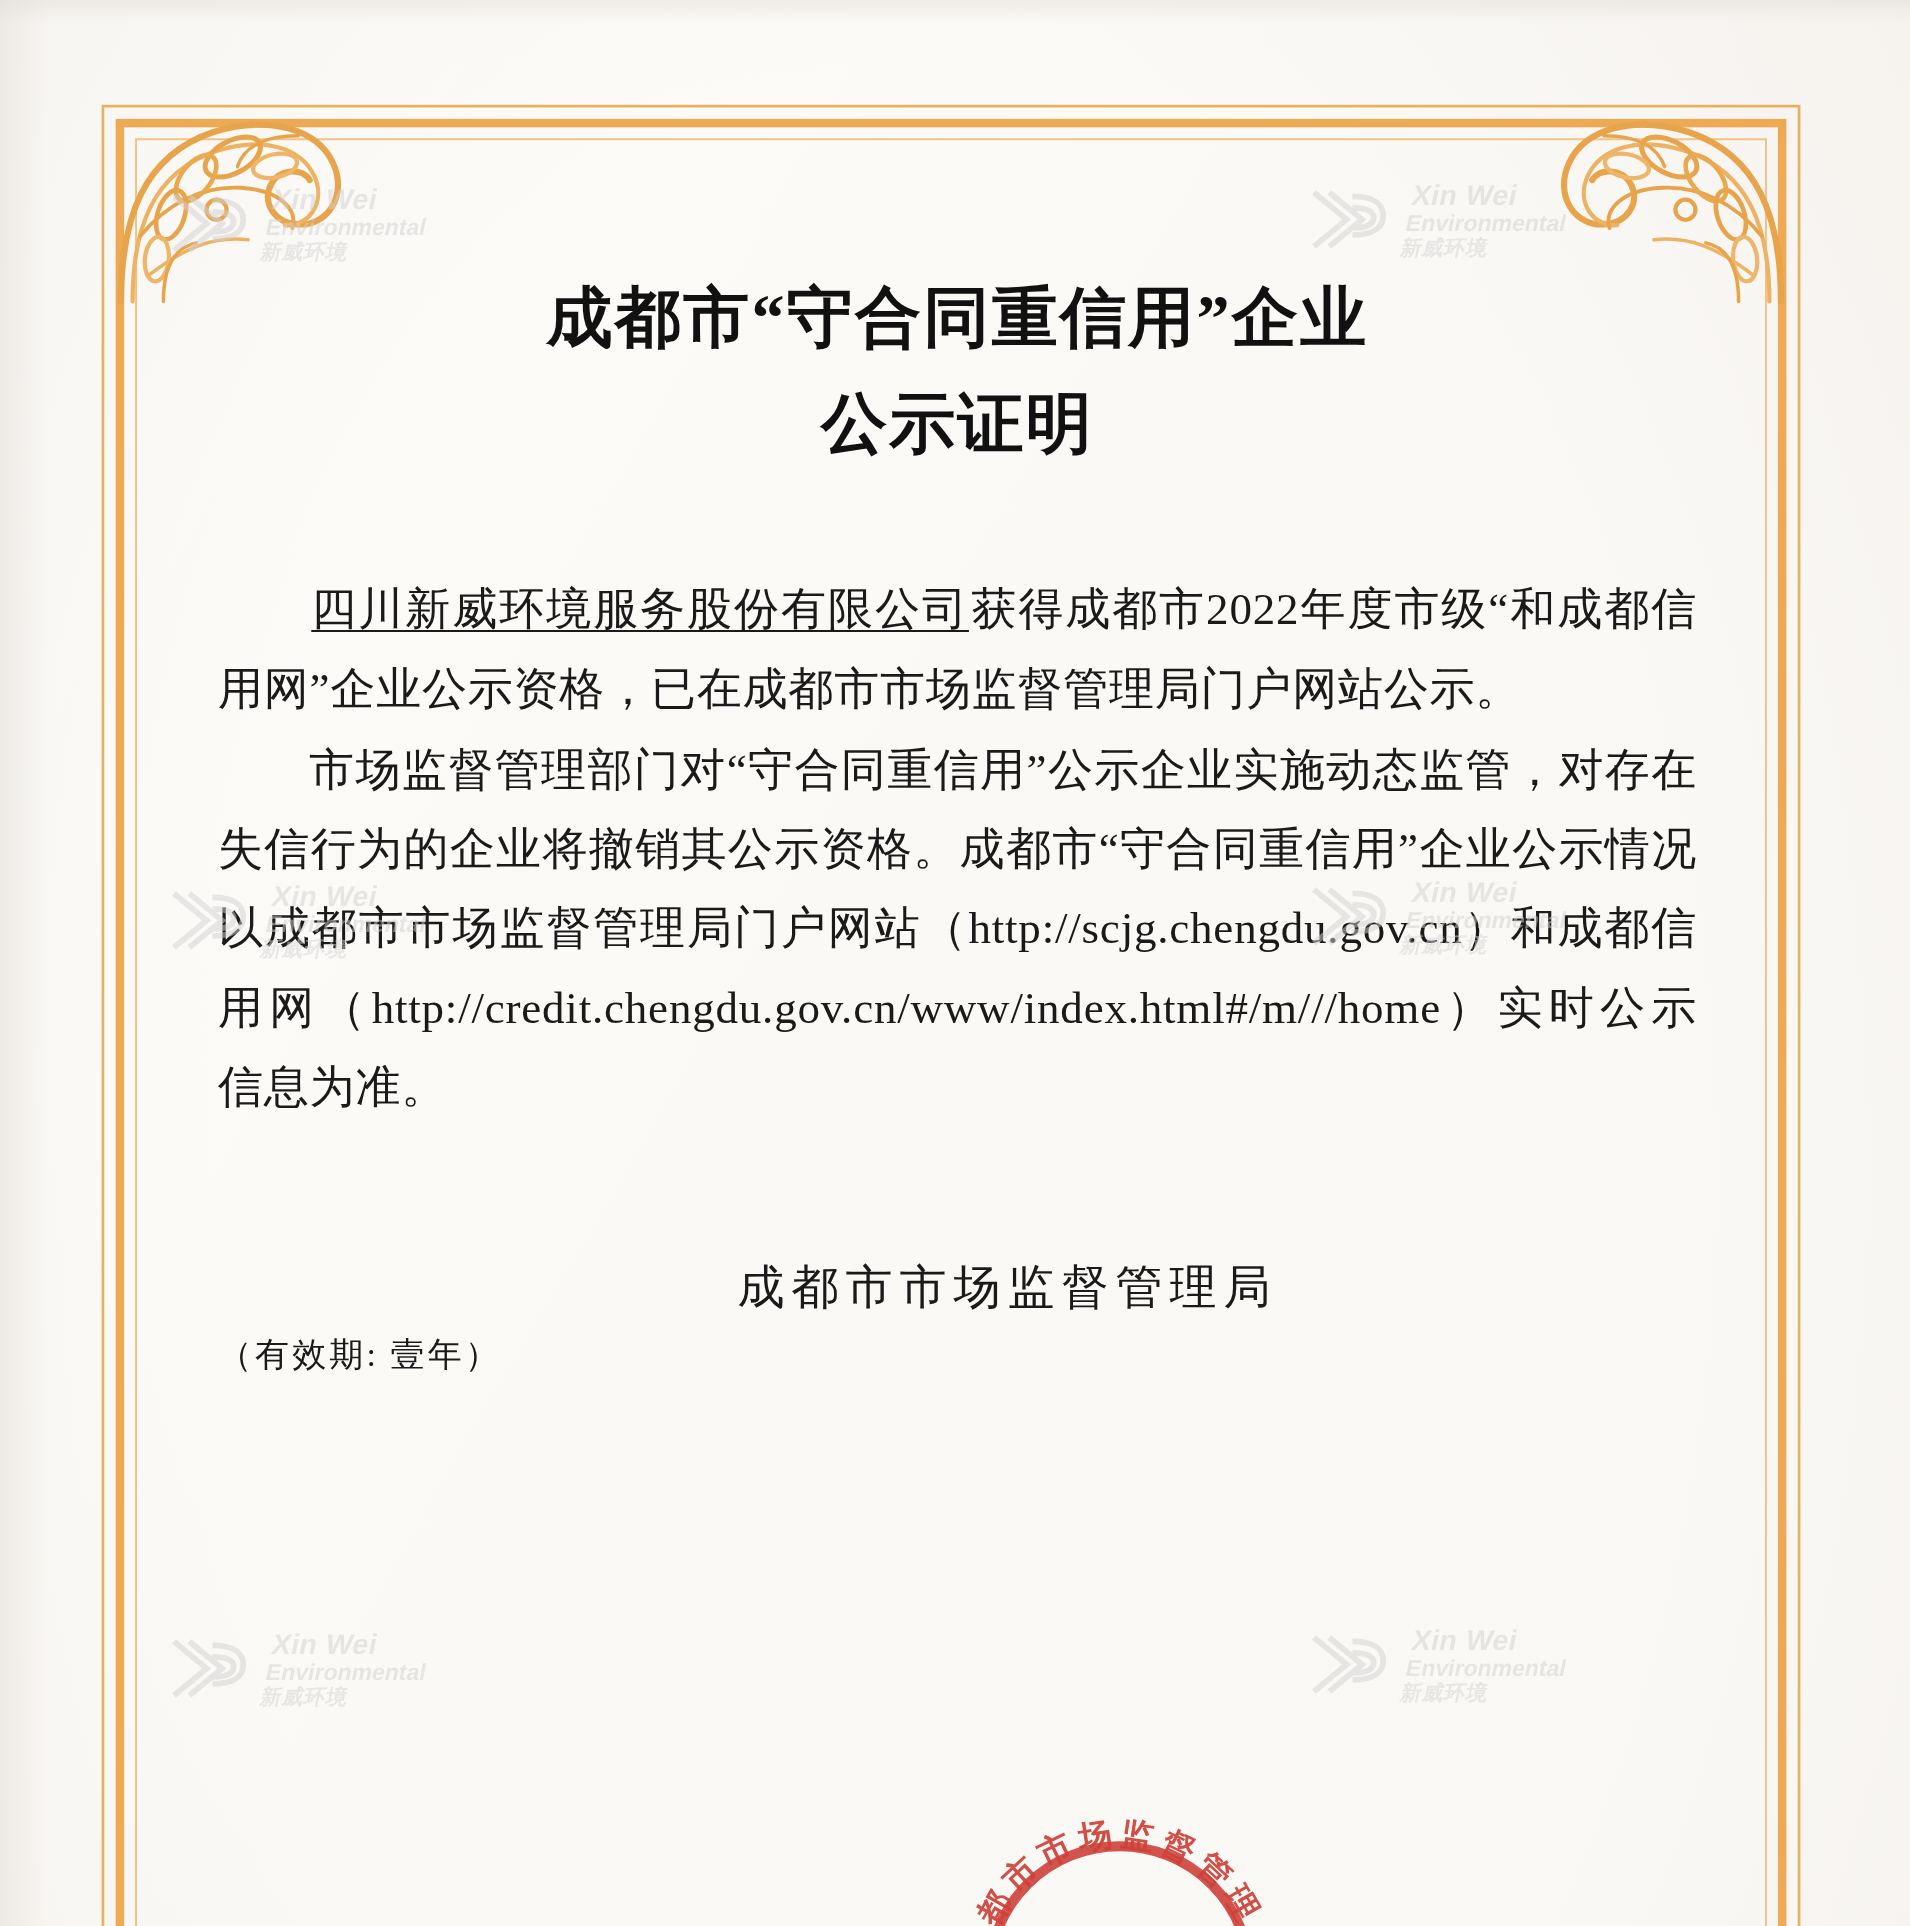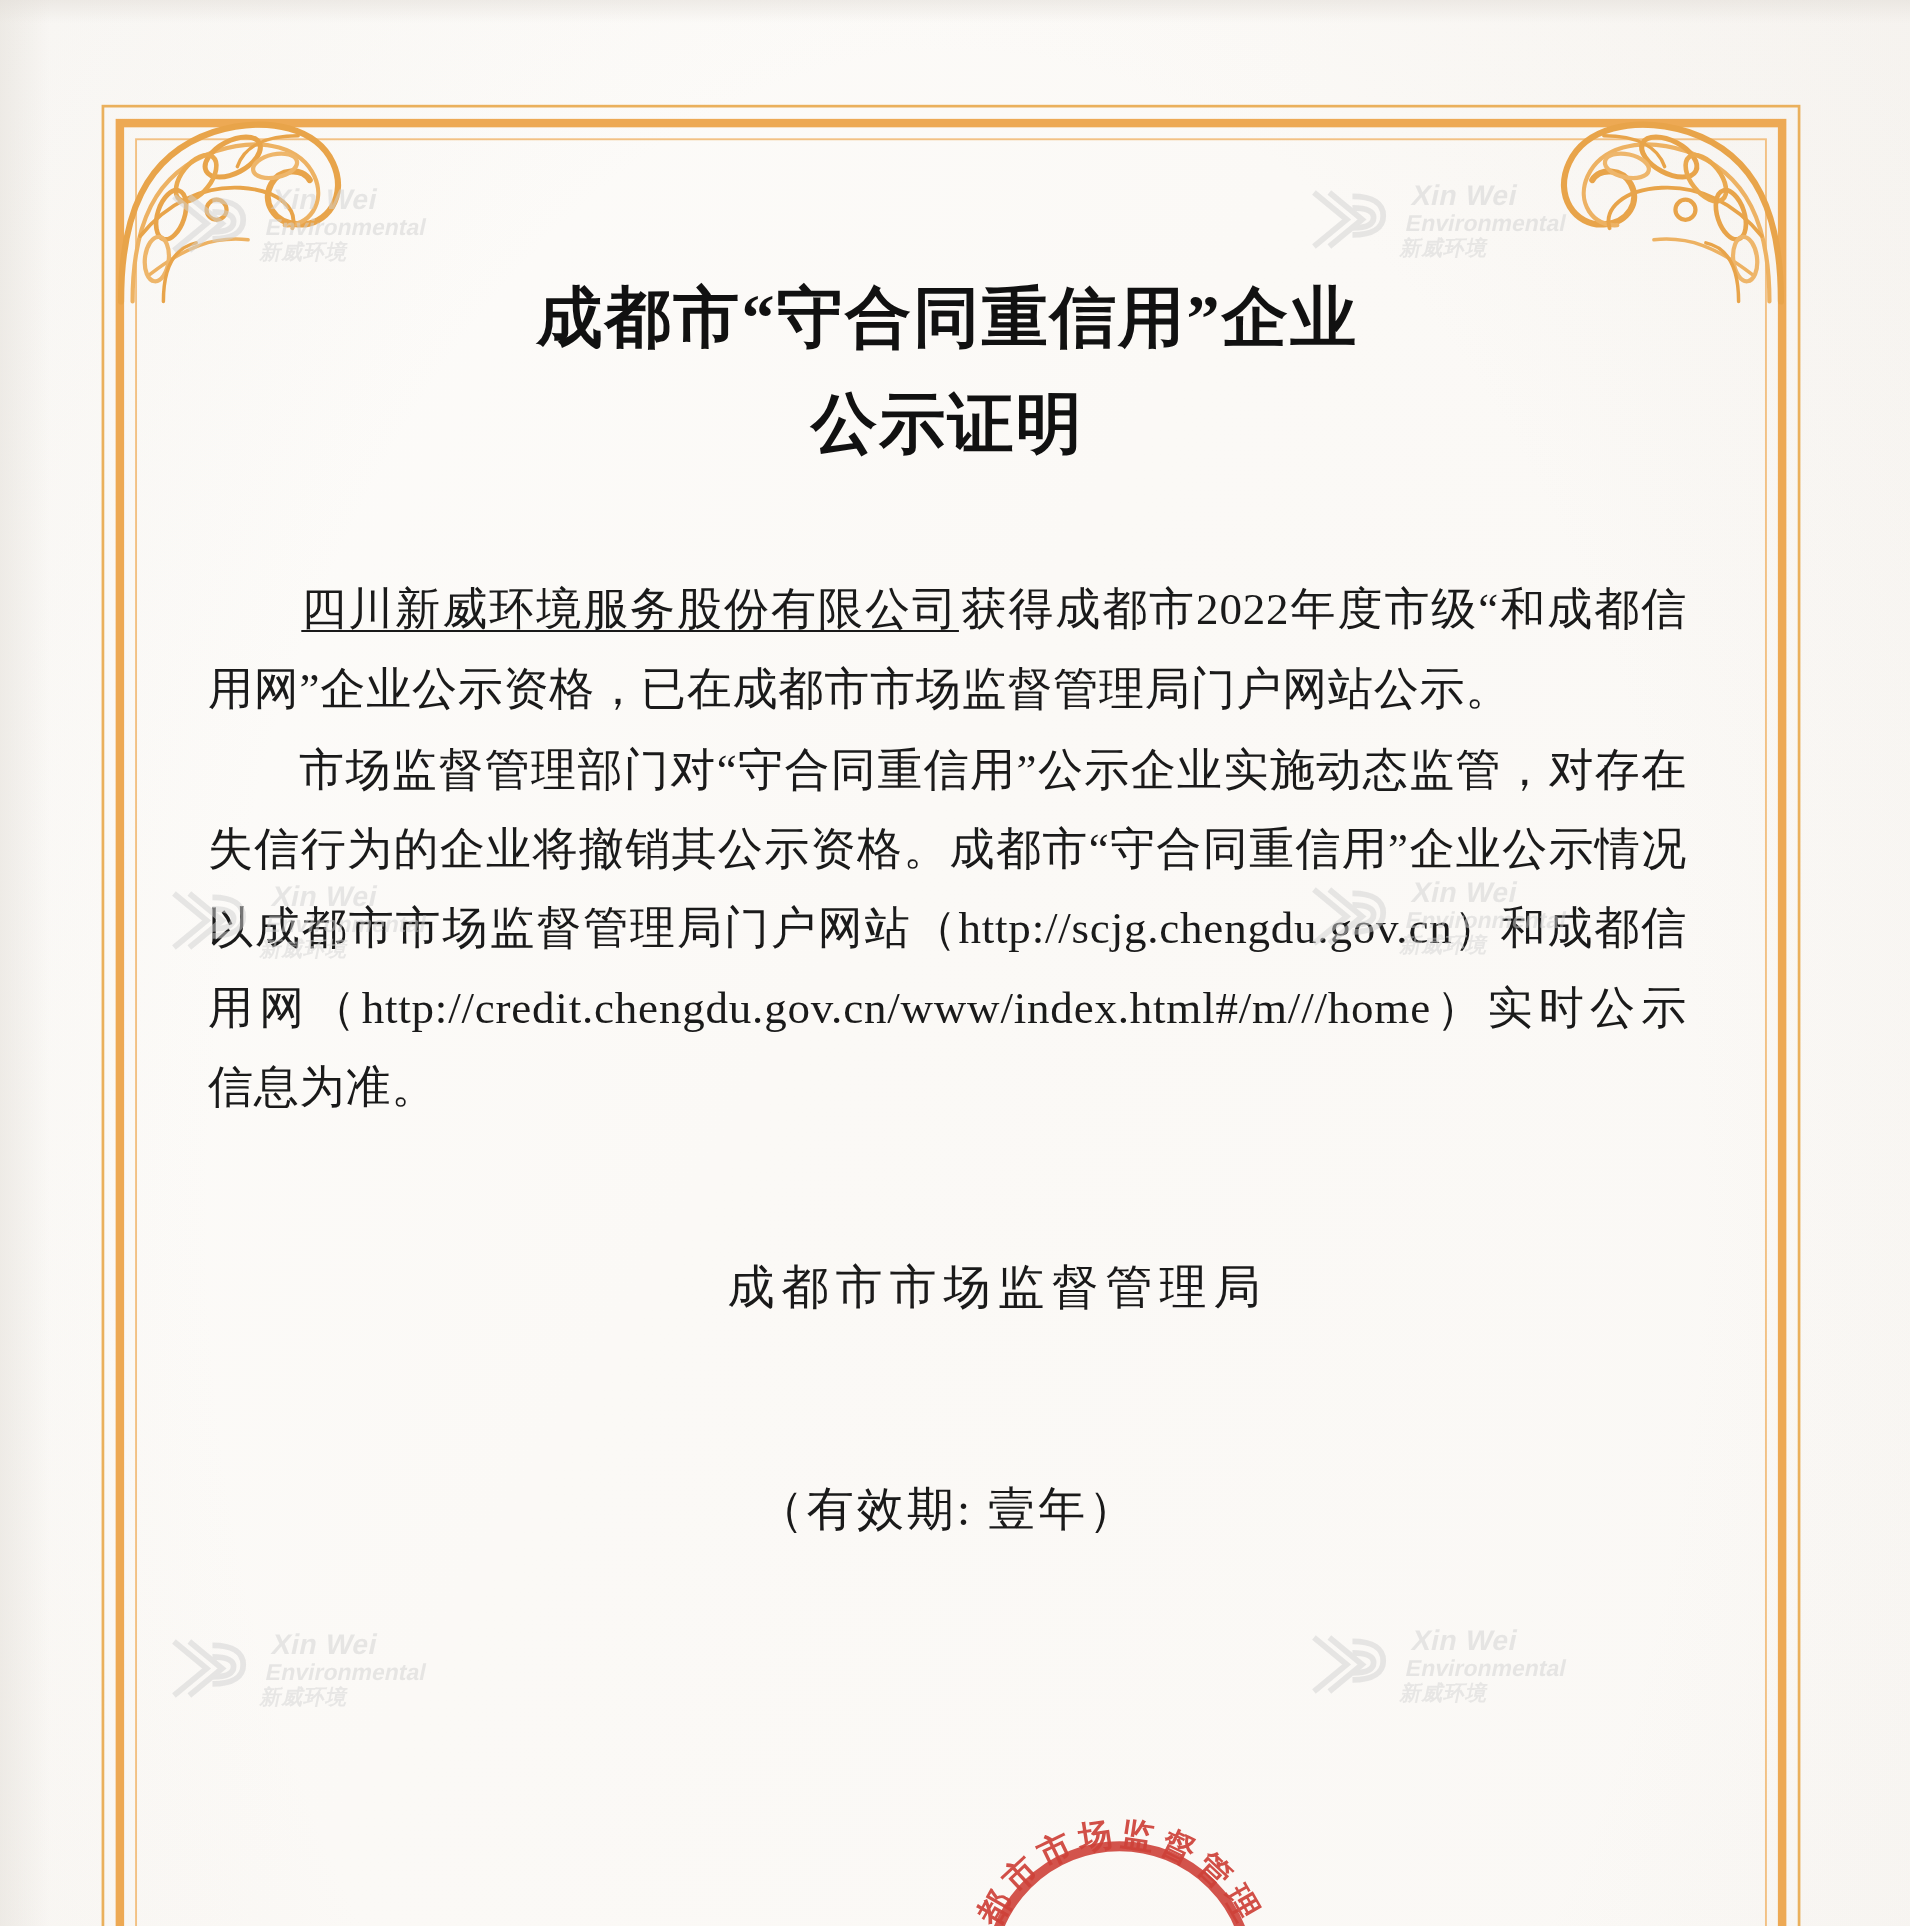--- a/index.html
+++ b/index.html
@@ -52,21 +52,21 @@
     left: 96px;
     top: 99px;
     width: 1710px;
     height: 2473px;
   }
   #ornament-border svg { display: block; width: 100%; height: 100%; }
 
   
   #content {
     position: absolute;
-    left: 208px;
+    left: 218px;
     top: 270px;
     width: 1479px;
   }
 
   .title-block {
     text-align: center;
     color: #111111;
     font-weight: bold;
     letter-spacing: 2.3px;
   }
@@ -106,23 +106,22 @@
     position: relative;
   }
   .sign-line {
     font-size: 47px;
     letter-spacing: 7px;
     color: #1a1a1a;
     line-height: 1.9;
     padding-left: 100px;
   }
   .validity {
-    margin-top: 146px;
-    text-align: center;
-    font-size: 47px;
+    text-align: left;
+    font-size: 34px;
     letter-spacing: 3.1px;
     color: #1a1a1a;
   }
 
   
   #official-seal {
     position: absolute;
     left: 946px;
     top: 1803px;
     width: 347px;

